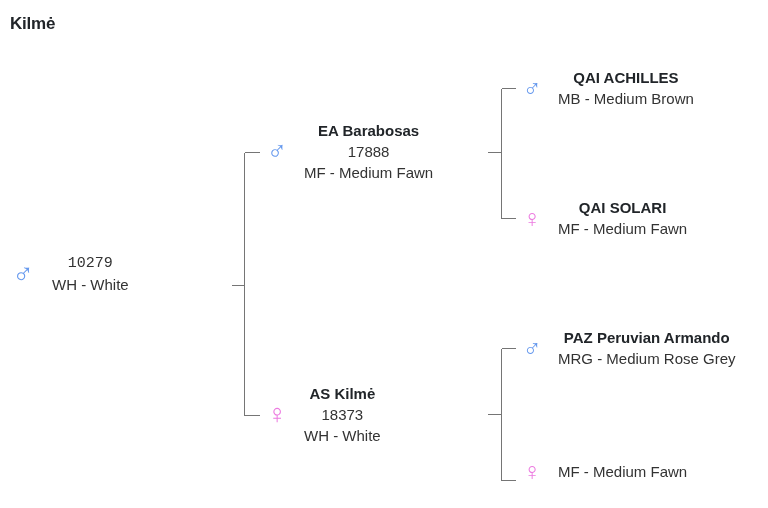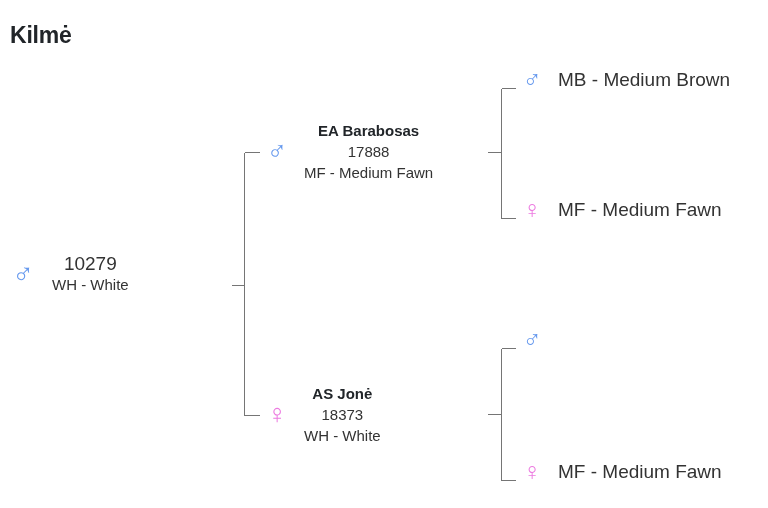--- a/index.html
+++ b/index.html
@@ -18,22 +18,22 @@
     position: relative;
     width: 768px;
     height: 508px;
     background: #ffffff;
   }
 
   
   .page-title {
     position: absolute;
     left: 10px;
-    top: 20px;
-    font-size: 23px;
+    top: 9px;
+    font-size: 17px;
     font-weight: bold;
     letter-spacing: -0.2px;
     color: #212529;
     line-height: 30px;
     white-space: nowrap;
   }
 
   
   .connector-layer {
     position: absolute;
@@ -79,35 +79,35 @@
   }
   .node-color {
     font-weight: normal;
     color: #333333;
   }
 
   
   .gen1 .gender-symbol { font-size: 29px; width: 30px; }
   .gen1 .node-text { margin-left: 14px; }
   .gen1 .node-name  { font-size: 15px; line-height: 21px; }
-  .gen1 .node-id    { font-size: 19px; line-height: 21px; }
+  .gen1 .node-id    { font-size: 15px; line-height: 21px; font-family: Liberation Mono, monospace; }
   .gen1 .node-color { font-size: 15px; line-height: 21px; }
 
   
   .gen2 .gender-symbol { font-size: 27px; width: 28px; }
   .gen2 .node-text { margin-left: 13px; }
   .gen2 .node-name  { font-size: 15px; line-height: 21px; }
   .gen2 .node-id    { font-size: 15px; line-height: 21px; }
   .gen2 .node-color { font-size: 15px; line-height: 21px; }
 
   
   .gen3 .gender-symbol { font-size: 25px; width: 26px; }
   .gen3 .node-text { margin-left: 13px; }
   .gen3 .node-name  { font-size: 15px; line-height: 21px; }
-  .gen3 .node-color { font-size: 19px; line-height: 21px; }
+  .gen3 .node-color { font-size: 15px; line-height: 21px; }
 </style>
 </head>
 <body>
 
 <div id="pedigree-root">
 
   <div class="page-title">Kilmė</div>
 
   <svg class="connector-layer" viewBox="0 0 768 508" width="768" height="508">
     <g stroke="#757575" stroke-width="1" fill="none" shape-rendering="crispEdges">
@@ -145,42 +145,48 @@
     <span class="node-text">
       <span class="node-name">EA Barabosas</span>
       <span class="node-id">17888</span>
       <span class="node-color">MF - Medium Fawn</span>
     </span>
   </div>
 
   <div class="node gen2" style="left:263px; top:383px; width:224px;">
     <span class="gender-symbol female">♀</span>
     <span class="node-text">
-      <span class="node-name">AS Jonė</span>
+      <span class="node-name">AS Kilmė</span>
       <span class="node-id">18373</span>
       <span class="node-color">WH - White</span>
     </span>
   </div>
 
   <div class="node gen3" style="left:519px; top:67px; width:245px;">
     <span class="gender-symbol male">♂</span>
     <span class="node-text">
+      <span class="node-name">QAI ACHILLES</span>
       <span class="node-color">MB - Medium Brown</span>
     </span>
   </div>
 
   <div class="node gen3" style="left:519px; top:197px; width:245px;">
     <span class="gender-symbol female">♀</span>
     <span class="node-text">
+      <span class="node-name">QAI SOLARI</span>
       <span class="node-color">MF - Medium Fawn</span>
     </span>
   </div>
 
   <div class="node gen3" style="left:519px; top:327px; width:245px;">
     <span class="gender-symbol male">♂</span>
+    <span class="node-text">
+      <span class="node-name">PAZ Peruvian Armando</span>
+      <span class="node-color">MRG - Medium Rose Grey</span>
+    </span>
   </div>
 
   <div class="node gen3" style="left:519px; top:459px; width:245px;">
     <span class="gender-symbol female">♀</span>
     <span class="node-text">
       <span class="node-color">MF - Medium Fawn</span>
     </span>
   </div>
 
 </div>

